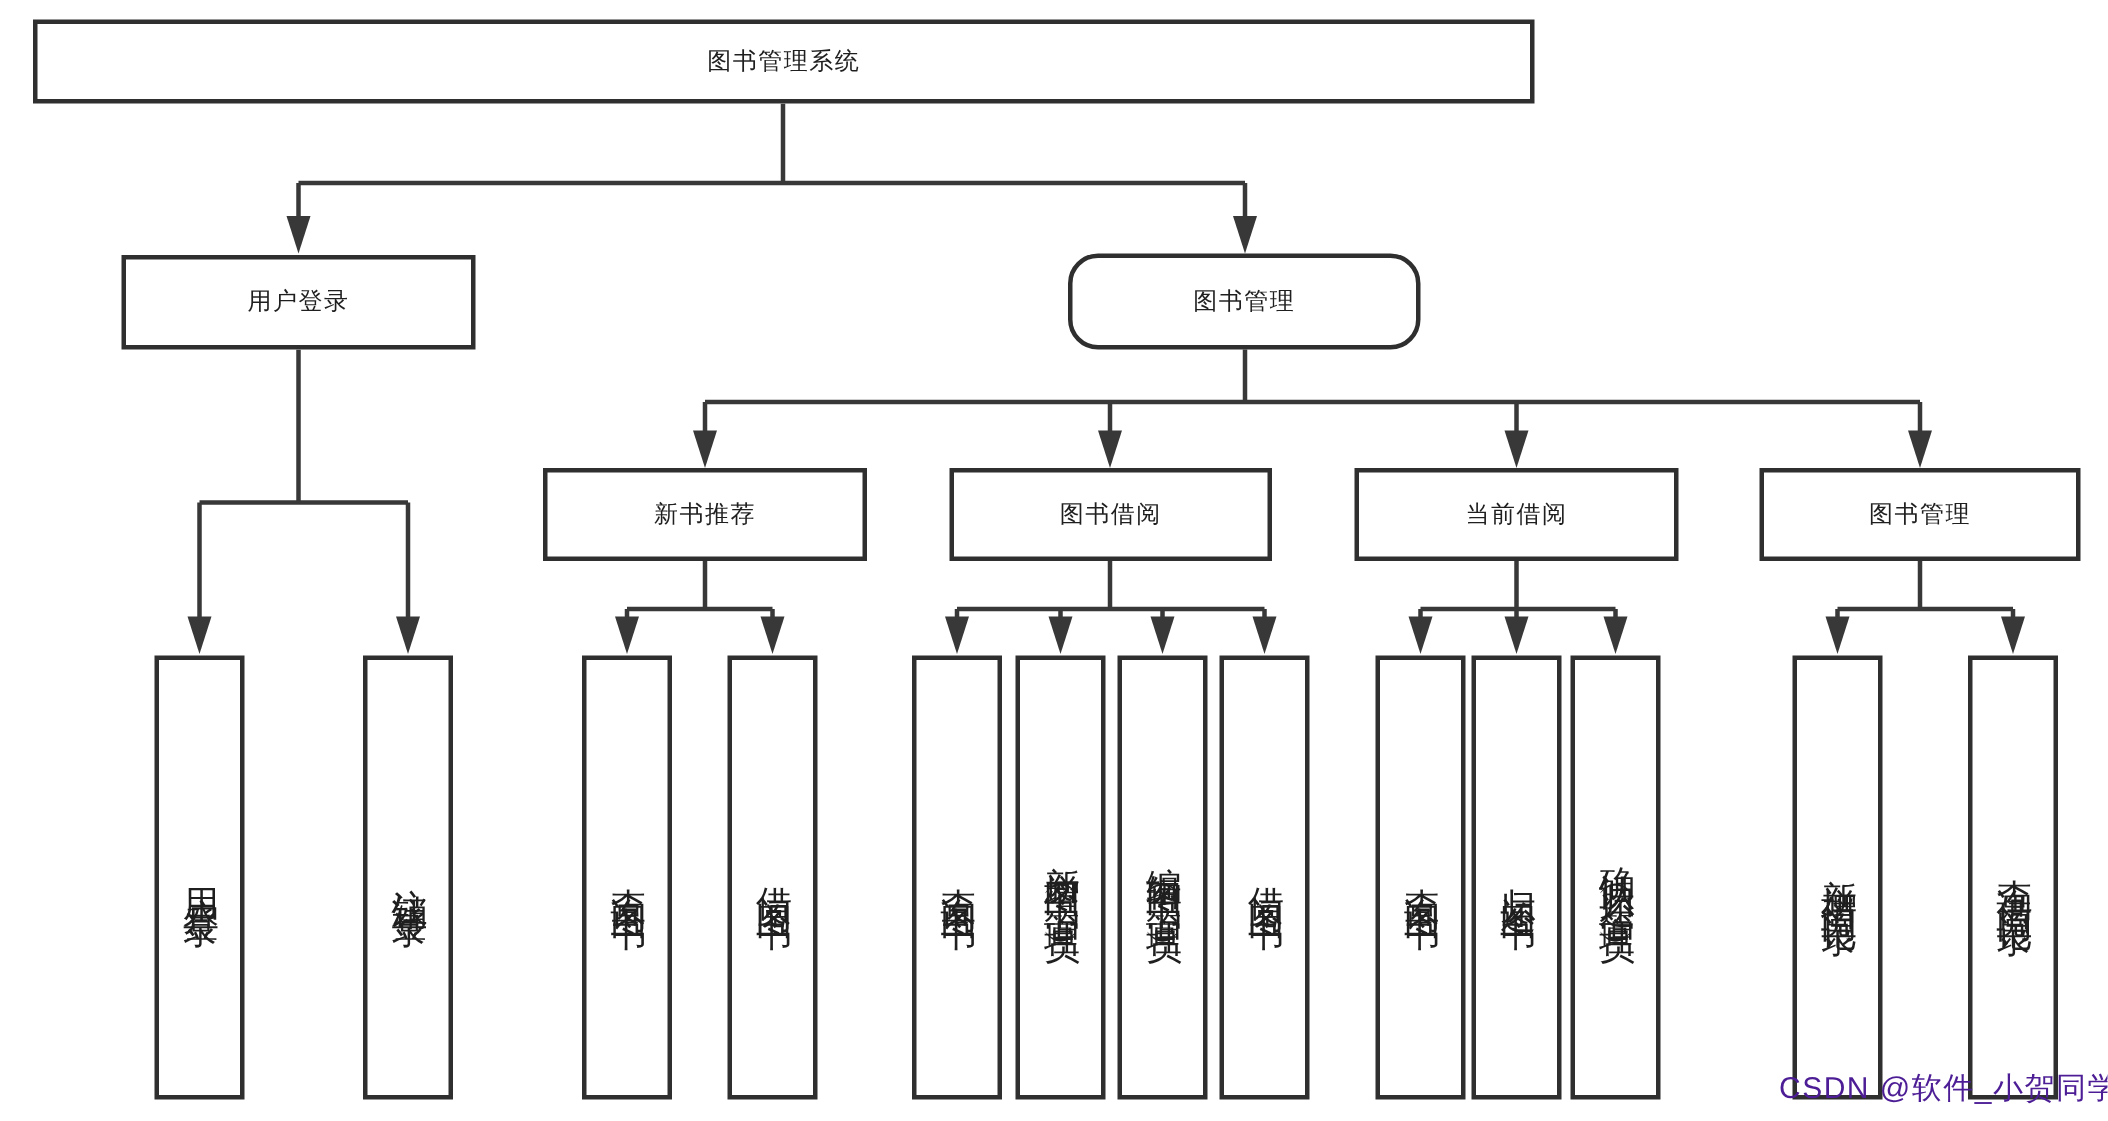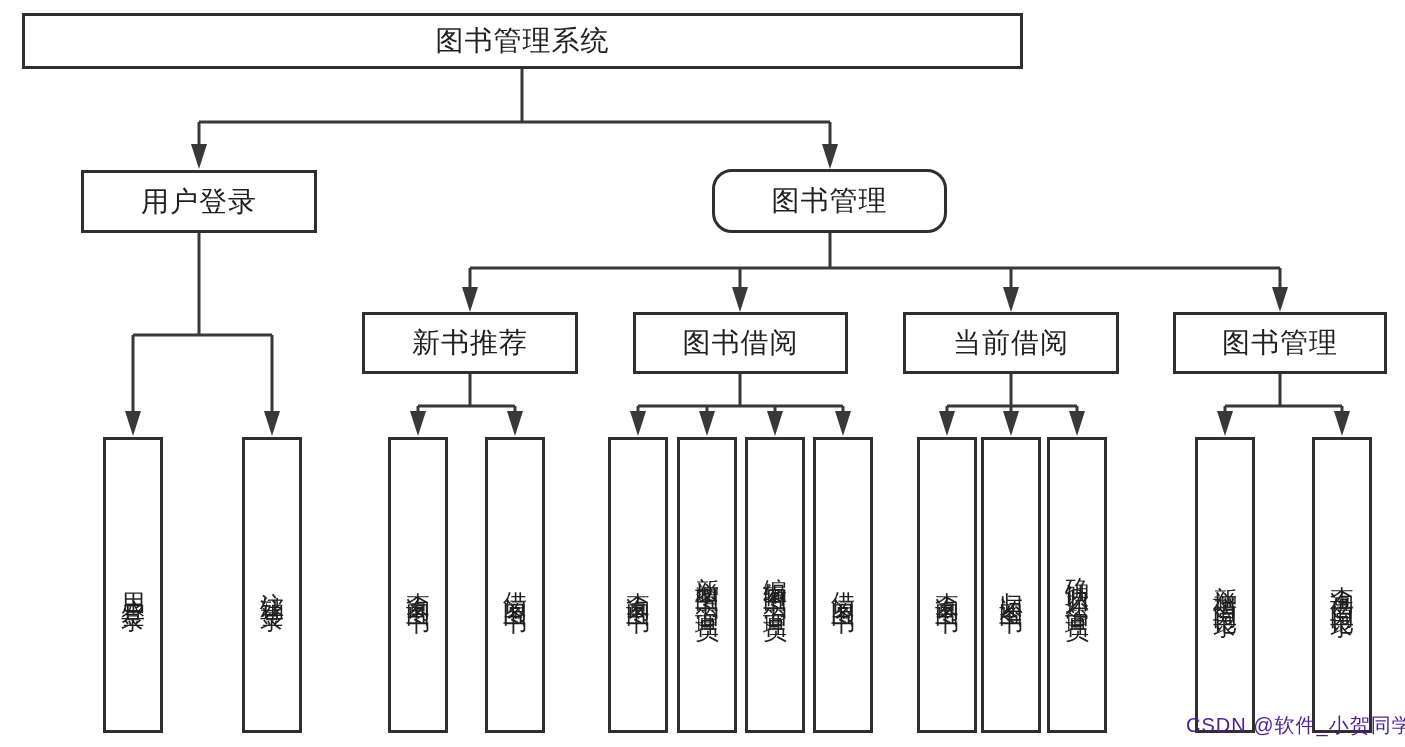--- a/index.html
+++ b/index.html
@@ -16,21 +16,21 @@
     position: absolute;
     box-sizing: border-box;
     border: 3px solid #2f2f2f;
     background: #ffffff;
     display: flex;
     align-items: center;
     justify-content: center;
     color: #1f1f1f;
     z-index: 2;
   }
-  .hbox { font-size: 28px; letter-spacing: 1px; }
+  .hbox { font-size: 16px; letter-spacing: 1px; }
   .root { left: 22px;  top: 13px;  width: 1001px; height: 56px; }
   .l2a  { left: 81px;  top: 170px; width: 236px;  height: 63px; }
   .l2b  { left: 712px; top: 169px; width: 235px;  height: 64px; border-radius: 20px; }
   .l3   { top: 312px;  height: 62px; }
   .l3a  { left: 362px;  width: 216px; }
   .l3b  { left: 633px;  width: 215px; }
   .l3c  { left: 903px;  width: 216px; }
   .l3d  { left: 1173px; width: 214px; }
   .vbox { top: 437px; width: 60px; height: 296px; }
   .vlabel {

